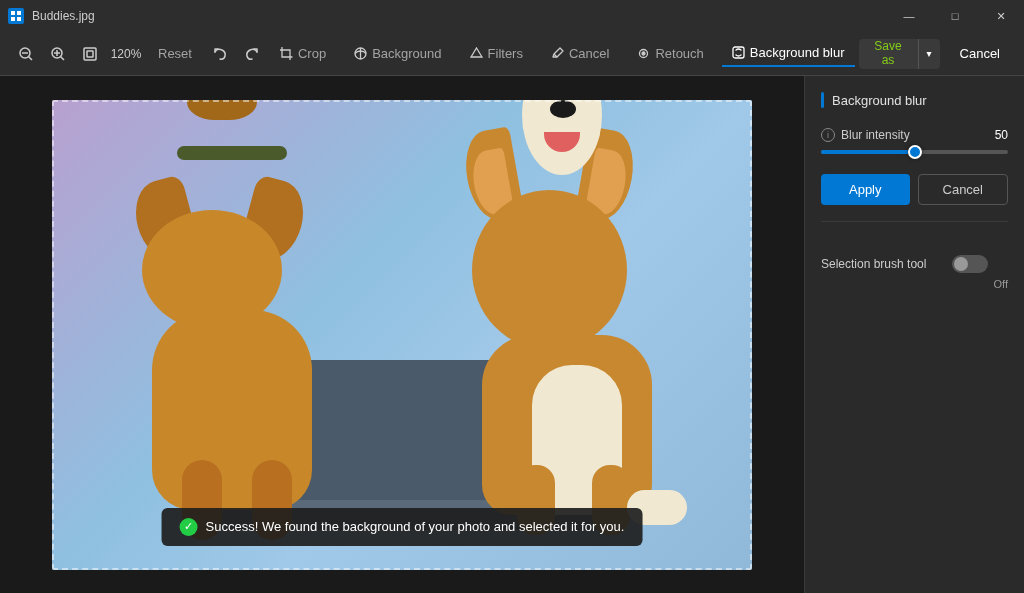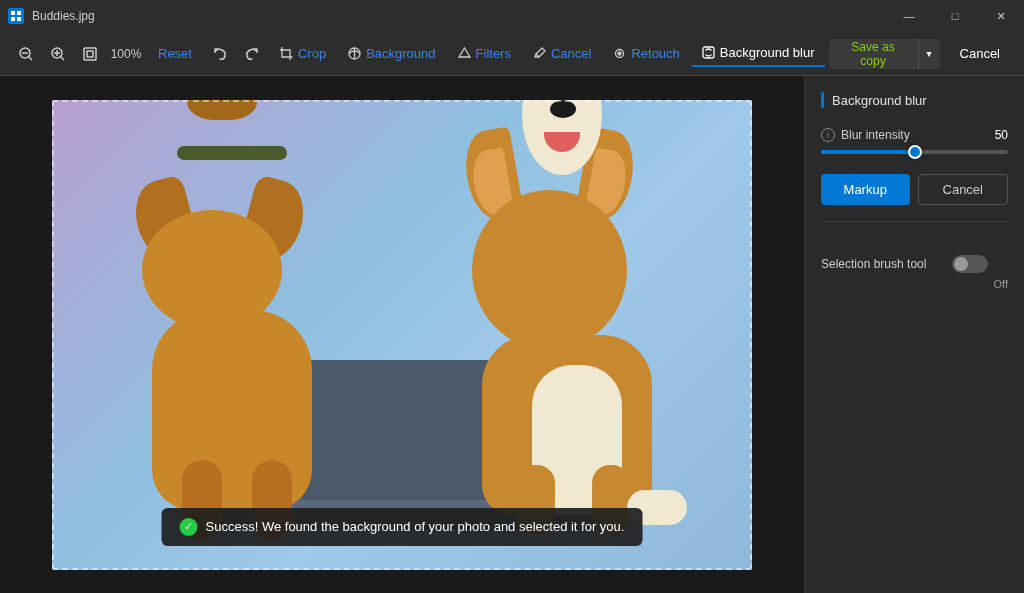--- a/index.html
+++ b/index.html
@@ -70,36 +70,36 @@
       justify-content: space-between;
     }
     .toolbar-left {
       display: flex;
       align-items: center;
       gap: 4px;
     }
     .toolbar-center {
       display: flex;
       align-items: center;
-      gap: 2px;
+      gap: 8px;
     }
     .toolbar-right {
       display: flex;
       align-items: center;
       gap: 8px;
     }
     .tool-btn {
       display: flex;
       align-items: center;
       gap: 5px;
       padding: 5px 10px;
       border-radius: 4px;
       cursor: pointer;
       font-size: 13px;
-      color: #3b82f6;
+      color: #a3a3a3;
       background: transparent;
       border: none;
       white-space: nowrap;
     }
     .tool-btn.active {
       color: #fff;
       border-bottom: 2px solid #0078d4;
       border-radius: 0;
     }
     .zoom-btn {
@@ -689,21 +689,21 @@
         <line x1="3" y1="6" x2="9" y2="6" stroke="#ccc" stroke-width="1.5"></line>
         <line x1="6" y1="3" x2="6" y2="9" stroke="#ccc" stroke-width="1.5"></line>
       </svg>
     </button>
     <button class="zoom-btn">
       <svg width="14" height="14" viewBox="0 0 14 14" fill="none" stroke="#ccc" stroke-width="1.5">
         <rect x="1" y="1" width="12" height="12" rx="1"></rect>
         <rect x="4" y="4" width="6" height="6" rx="0.5"></rect>
       </svg>
     </button>
-    <span class="zoom-display">100%</span>
+    <span class="zoom-display">120%</span>
     <button class="tool-btn">Reset</button>
     <button class="icon-btn">
       <svg width="14" height="14" viewBox="0 0 14 14" fill="none" stroke="#ccc" stroke-width="1.5">
         <path d="M2 5 L2 2 L5 2" stroke-linecap="round" stroke-linejoin="round"></path>
         <path d="M2 5 Q4 1 9 3 Q13 5 12 9 Q11 13 7 12" stroke-linecap="round" fill="none"></path>
       </svg>
     </button>
     <button class="icon-btn">
       <svg width="14" height="14" viewBox="0 0 14 14" fill="none" stroke="#ccc" stroke-width="1.5">
         <path d="M12 5 L12 2 L9 2" stroke-linecap="round" stroke-linejoin="round"></path>
@@ -843,21 +843,21 @@
       <div class="slider-container">
         <div class="slider-track">
           <div class="slider-fill" style="width: 50%;"></div>
           <div class="slider-thumb" style="left: 50%;"></div>
         </div>
         <input type="range" min="0" max="100" value="50" style="position: absolute; opacity: 0; width: 188px; margin-top: -10px;">
       </div>
     </div>
 
     <div class="panel-buttons">
-      <button class="apply-btn">Markup</button>
+      <button class="apply-btn">Apply</button>
       <button class="panel-cancel-btn">Cancel</button>
     </div>
 
     <div class="panel-divider"></div>
 
     <div class="selection-brush-row">
       <span>Selection brush tool</span>
       <div class="toggle-container">
         <div class="toggle">
           <div class="toggle-thumb"></div>

